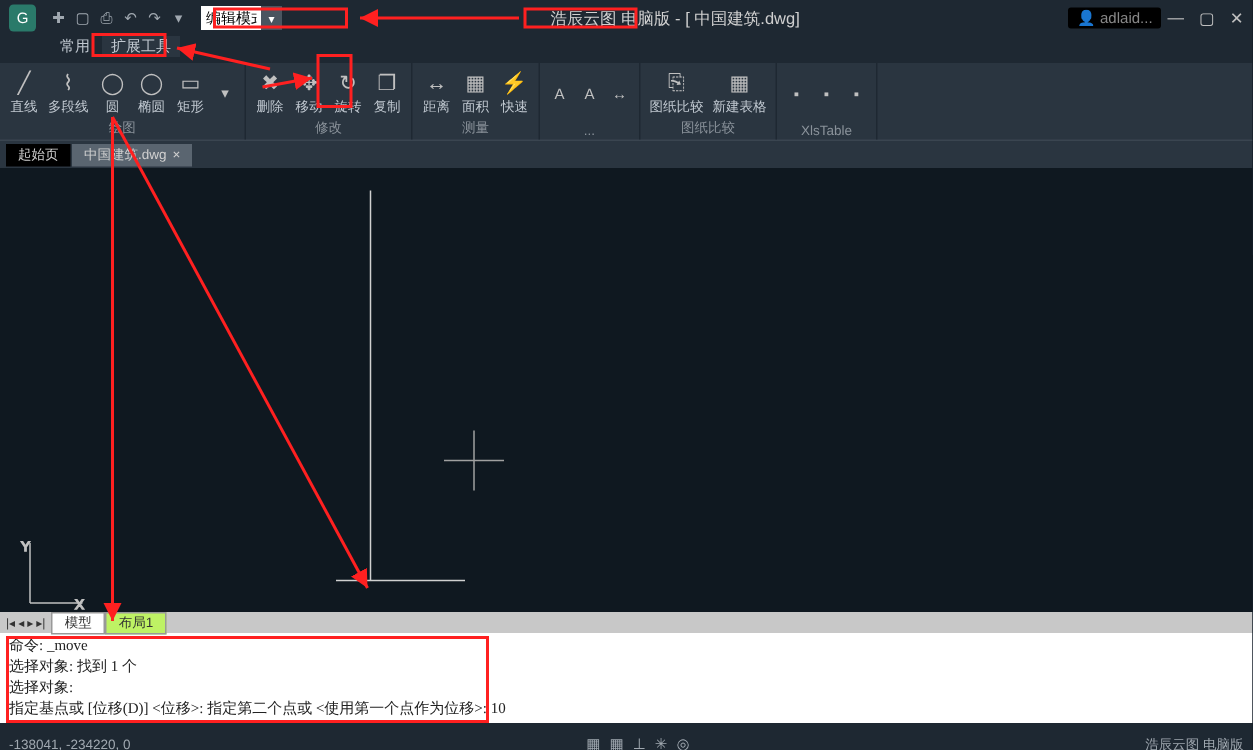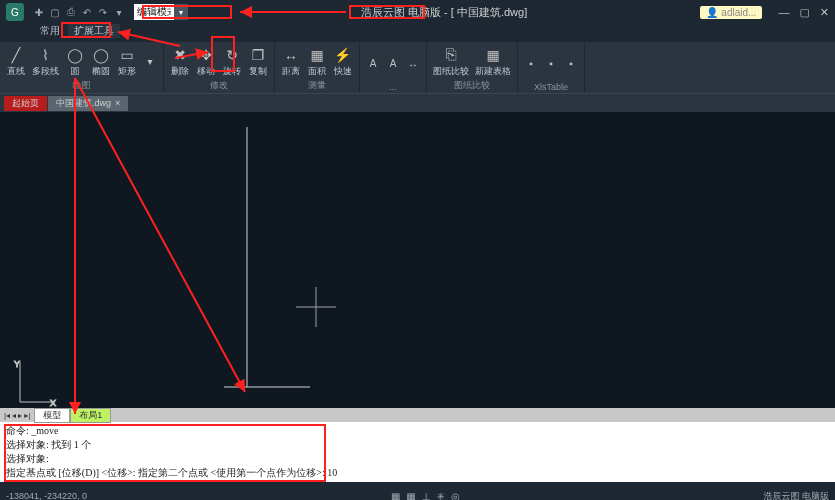--- a/index.html
+++ b/index.html
@@ -7,37 +7,37 @@
 .titlebar { height: 24px; background: #1e2832; display: flex; align-items: center; padding: 0 6px; }
 .logo { width: 18px; height: 18px; background: #2a7a6a; border-radius: 3px; margin-right: 8px; display: flex; align-items: center; justify-content: center; font-size: 10px; color: #fff; }
 .qat { display: flex; gap: 2px; align-items: center; }
 .qat span { width: 14px; height: 14px; display: flex; align-items: center; justify-content: center; font-size: 10px; color: #a0a8b0; cursor: pointer; }
 .searchbox { display: flex; align-items: center; margin-left: 8px; background: #fff; height: 16px; }
 .searchbox input { border: none; outline: none; font-size: 10px; width: 40px; padding: 0 3px; background: transparent; }
 .sb-btn { width: 14px; height: 16px; background: #4a5560; color: #fff; font-size: 8px; display: flex; align-items: center; justify-content: center; }
 .title-center { flex: 1; text-align: center; font-size: 11px; color: #d0d0d0; }
 .title-app { color: #d0d0d0; }
 .title-file { color: #d0d0d0; }
-.user { background: #fef9c3; color: #888; font-size: 10px; padding: 1px 6px; border-radius: 2px; margin-right: 16px; }
+.user { background: #000000; color: #888; font-size: 10px; padding: 1px 6px; border-radius: 2px; margin-right: 4px; }
 .winctrl { display: flex; gap: 10px; font-size: 11px; color: #c0c0c0; }
 .winctrl span { cursor: pointer; }
 .tabs-menu { height: 18px; background: #1e2832; display: flex; align-items: flex-start; gap: 2px; padding-left: 34px; }
 .mtab { padding: 0 6px; font-size: 10px; cursor: pointer; }
 .mtab.active { background: #2a3540; }
 .ribbon { height: 52px; background: #2a3540; display: flex; border-bottom: 1px solid #3a4550; }
 .rgroup { border-right: 1px solid #1e2832; padding: 2px 4px 0 4px; display: flex; flex-direction: column; }
 .rrow { display: flex; gap: 2px; flex: 1; }
 .rbtn { display: flex; flex-direction: column; align-items: center; justify-content: center; min-width: 24px; padding: 0 2px; cursor: pointer; }
 .rbtn .ico { width: 18px; height: 18px; display: flex; align-items: center; justify-content: center; font-size: 14px; color: #c0c0c0; }
 .rbtn .lbl { font-size: 9px; color: #c0c8d0; white-space: nowrap; margin-top: 1px; }
 .rbtn.small { min-width: 18px; }
 .rbtn.small .ico { width: 14px; height: 14px; font-size: 10px; }
 .rgroup-title { font-size: 9px; color: #8a929a; text-align: center; padding-bottom: 1px; }
 .doctabs { height: 18px; background: #2a3540; display: flex; align-items: center; padding-left: 4px; gap: 1px; }
-.doctab { background: #b91c1c; padding: 1px 8px; font-size: 9px; color: #d0d0d0; cursor: pointer; display: flex; align-items: center; gap: 4px; }
+.doctab { background: #000000; padding: 1px 8px; font-size: 9px; color: #d0d0d0; cursor: pointer; display: flex; align-items: center; gap: 4px; }
 .doctab.active { background: #5a6570; }
 .canvas { position: relative; background: #0f1820; height: 296px; }
 .canvas svg { position: absolute; top: 0; left: 0; }
 .bottomtabs { height: 14px; background: #c8c8c8; display: flex; align-items: center; font-size: 9px; color: #333; }
 .bottomtabs .nav { display: flex; gap: 2px; padding: 0 4px; }
 .bottomtabs .nav span { cursor: pointer; font-size: 8px; }
 .btab { background: #bef264; padding: 0 8px; border: 1px solid #999; cursor: pointer; }
 .btab.active { background: #fff; }
 .cmdline { background: #fff; color: #222; font-size: 10px; padding: 2px 6px; line-height: 14px; height: 60px; }
 .cmdline div { white-space: nowrap; font-family: Liberation Serif, serif; }

